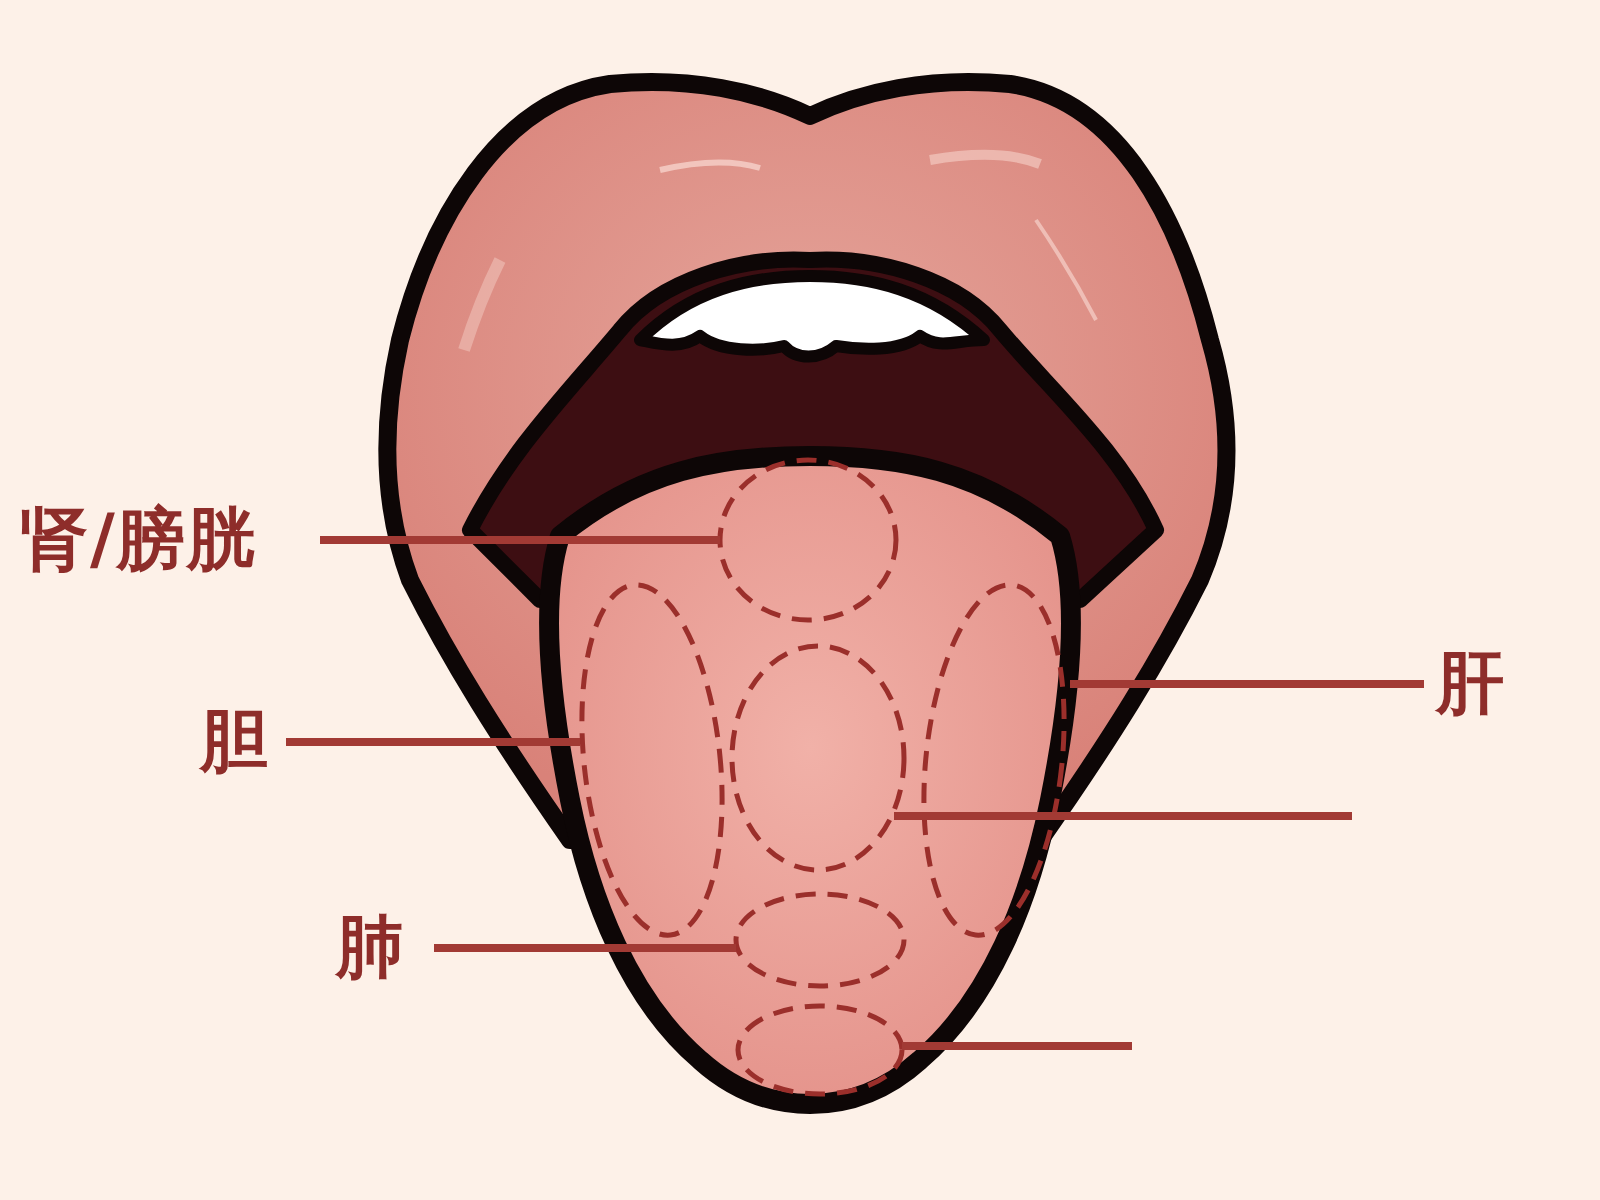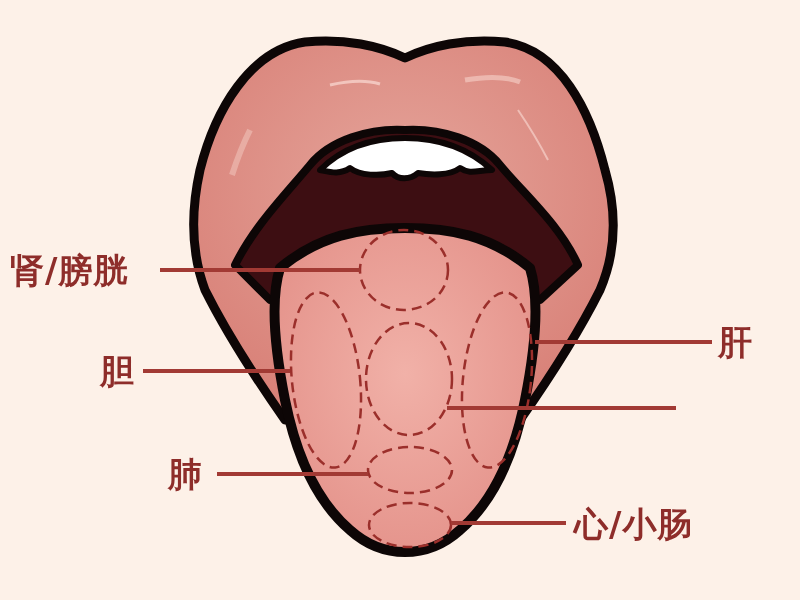--- a/index.html
+++ b/index.html
@@ -96,14 +96,13 @@
       <line x1="535" y1="342" x2="712" y2="342"></line>
       <line x1="447" y1="408" x2="676" y2="408"></line>
       <line x1="451" y1="523" x2="566" y2="523"></line>
     </g>
   </svg>
 
   <div class="label" style="left:10px; top:250px;">肾/膀胱</div>
   <div class="label" style="left:100px; top:351px;">胆</div>
   <div class="label" style="left:168px; top:454px;">肺</div>
   <div class="label" style="left:718px; top:322px;">肝</div>
-  <div class="label" style="left:574px; top:504px;">心/小肠</div>
 </div>
 
 </body></html>

